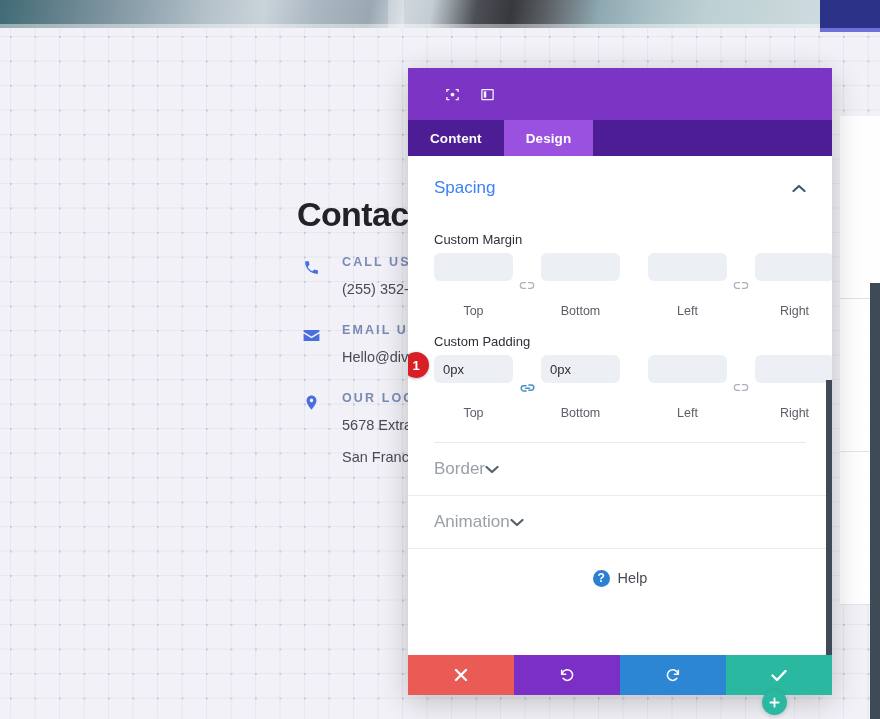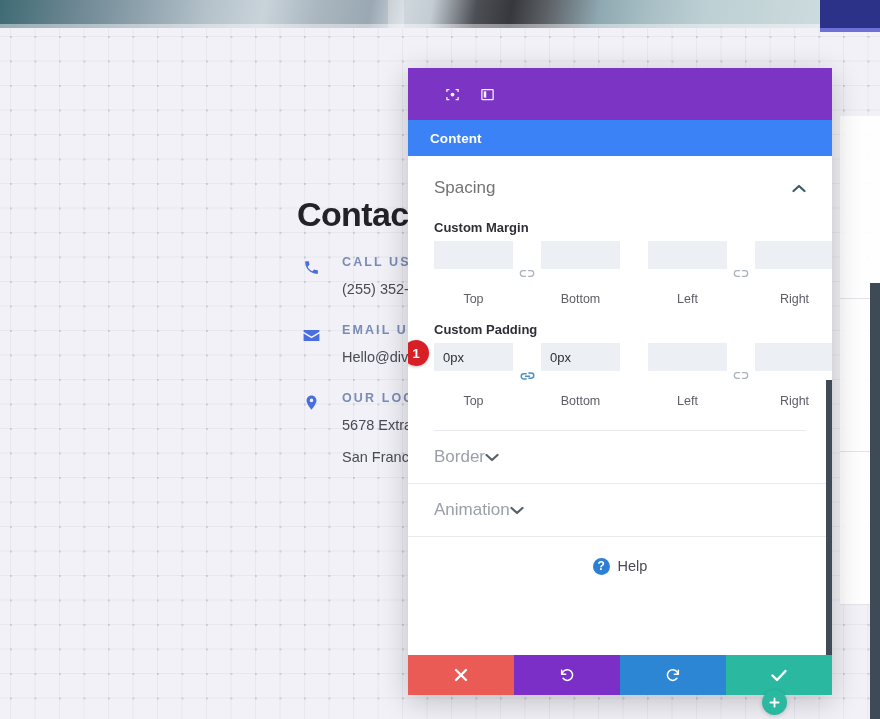--- a/index.html
+++ b/index.html
@@ -94,54 +94,54 @@
     color: #fff; font-size: 17px; font-weight: 700; flex: 1;
     letter-spacing: 0.1px;
   }
   .hdr-icon {
     width: 26px; height: 26px; margin-left: 9px;
     display: flex; align-items: center; justify-content: center;
     color: #fff; opacity: 0.95; cursor: pointer;
   }
 
   .tabs {
-    height: 36px; background: #3b82f6; display: flex; flex: 0 0 auto;
+    height: 36px; background: #4c1d95; display: flex; flex: 0 0 auto;
   }
   .tab {
     padding: 0 22px; height: 36px; display: flex; align-items: center;
     color: #fff; font-size: 13.5px; font-weight: 700; cursor: pointer;
     letter-spacing: 0.1px;
   }
   .tab.active { background: #9b51e0; }
 
   .modal-body {
     flex: 1 1 auto; overflow: hidden; position: relative; background: #fff;
   }
 
   .section-open { padding: 0 26px; }
   .section-head {
     display: flex; align-items: center; justify-content: space-between;
     padding: 22px 0 12px 0;
   }
   .section-head .st {
-    font-size: 17px; color: #737373; font-weight: 400;
+    font-size: 17px; color: #3b82f6; font-weight: 400;
   }
   .chev { color: #3c5a6b; font-size: 13px; }
 
   .field-label {
-    font-size: 13px; font-weight: 700; color: #2e2e38; margin: 10px 0 6px 0;
+    font-size: 13px; font-weight: 400; color: #2e2e38; margin: 22px 0 6px 0;
   }
   .quad {
     display: flex; align-items: flex-start;
   }
   .quad-group { display: flex; align-items: center; }
   .inp-col { width: 79px; }
   .inp {
     width: 79px; height: 28px; background: #eceff4; border: none;
-    border-radius: 0; font-size: 13px; color: #2e2e38;
+    border-radius: 6px; font-size: 13px; color: #2e2e38;
     padding: 0 9px; font-family: "Liberation Sans", sans-serif;
     outline: none;
   }
   .inp::placeholder { color: #9aa2ae; }
   .cap {
     text-align: center; font-size: 12.5px; color: #5d5d68;
     margin-top: 23px; width: 79px;
   }
   .link-ico {
     width: 28px; display: flex; align-items: center; justify-content: center;
@@ -291,20 +291,21 @@
     <div class="hdr-icon">
       <svg width="15" height="15" viewBox="0 0 24 24" fill="none" stroke="currentColor" stroke-width="2">
         <rect x="3" y="4" width="18" height="16" rx="1"></rect>
         <rect x="6" y="7" width="4" height="10" fill="currentColor" stroke="none"></rect>
       </svg>
     </div>
   </div>
 
   <div class="tabs">
     <div class="tab">Content</div>
+    <div class="tab active">Design</div>
   </div>
 
   <div class="modal-body">
 
     <div class="section-open">
       <div class="section-head">
         <span class="st">Spacing</span>
         <span class="chev">
           <svg width="14" height="9" viewBox="0 0 14 9" fill="none" stroke="currentColor" stroke-width="2.2" stroke-linecap="round" stroke-linejoin="round">
             <path d="M1.5 7L7 2l5.5 5"></path>

